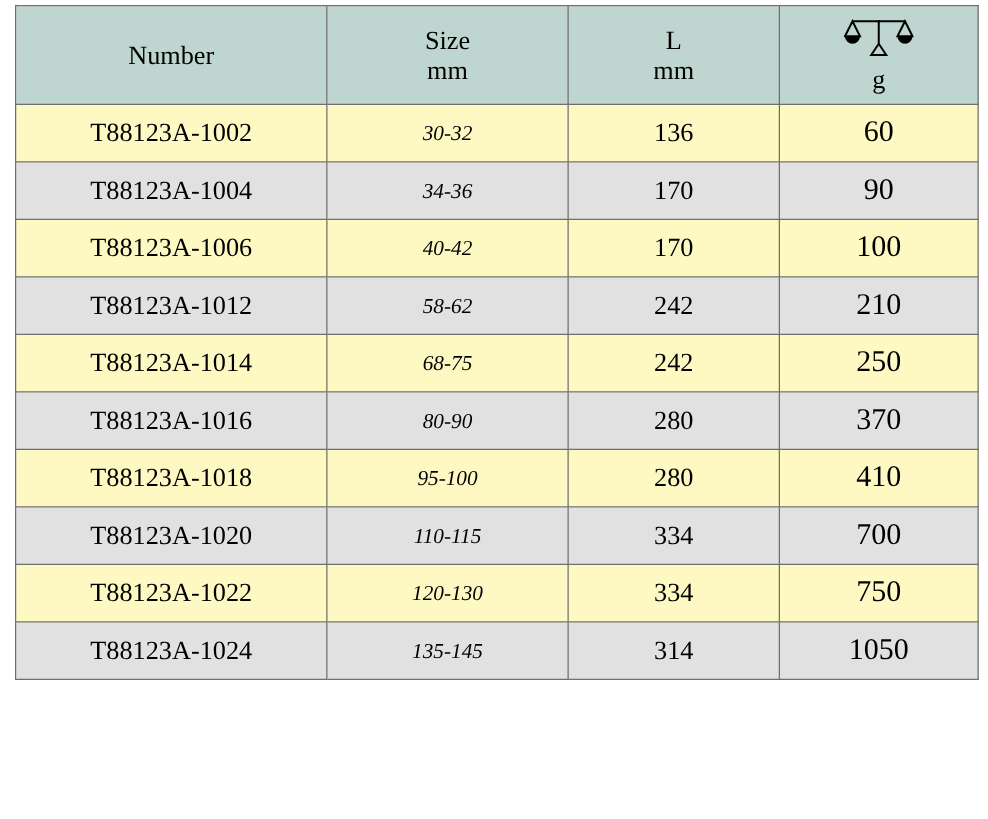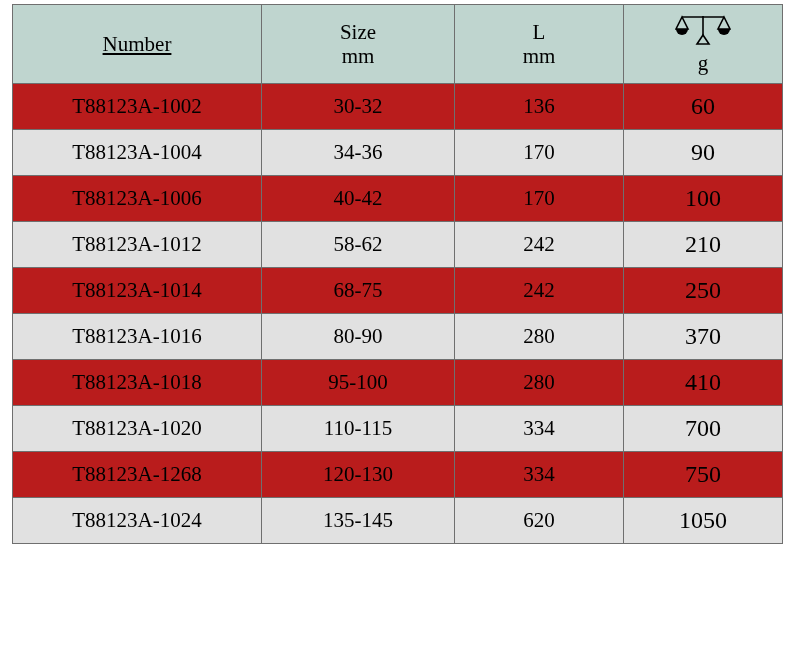--- a/index.html
+++ b/index.html
@@ -32,21 +32,21 @@
     font-size: 21px;
     padding: 0;
   }
   thead th {
     background: #bfd5cf;
     height: 78px;
     font-size: 22px;
     font-weight: normal;
     line-height: 1.18;
   }
-  thead th.col-number { width: 248px; text-decoration: underline; }
+  thead th.col-number { width: 248px; }
   thead th.col-size   { width: 192px; }
   thead th.col-len    { width: 168px; }
   thead th.col-weight { width: 158px; }
 
   .hdr-stack {
     display: flex;
     flex-direction: column;
     align-items: center;
     justify-content: center;
     line-height: 1.16;
@@ -54,27 +54,27 @@
   .hdr-main { display: block; }
   .hdr-unit { display: block; }
 
   .scale-icon {
     display: block;
     margin: 0 auto 1px auto;
   }
 
   tbody td {
     height: 45px;
-    background: #b91c1c;
+    background: #fef9c3;
   }
   tbody tr:nth-child(even) td {
     background: #e1e1e1;
   }
   tbody td.c-number { font-size: 21px; }
-  tbody td.c-size { font-size: 21px; }
+  tbody td.c-size { font-size: 17px; font-style: italic; }
   tbody td.c-len { font-size: 21px; margin-left: 28px; }
   tbody td.c-weight { font-size: 24px; }
 </style>
 </head>
 <body>
 
 <div id="spec-table-wrap">
   <table class="spec-table">
     <thead>
       <tr>
@@ -156,26 +156,26 @@
           <td class="c-len">280</td>
           <td class="c-weight">410</td>
         </tr>
         <tr>
           <td class="c-number">T88123A-1020</td>
           <td class="c-size">110-115</td>
           <td class="c-len">334</td>
           <td class="c-weight">700</td>
         </tr>
         <tr>
-          <td class="c-number">T88123A-1268</td>
+          <td class="c-number">T88123A-1022</td>
           <td class="c-size">120-130</td>
           <td class="c-len">334</td>
           <td class="c-weight">750</td>
         </tr>
         <tr>
           <td class="c-number">T88123A-1024</td>
           <td class="c-size">135-145</td>
-          <td class="c-len">620</td>
+          <td class="c-len">314</td>
           <td class="c-weight">1050</td>
         </tr>
       </tbody>
   </table>
 </div>
 
 </body></html>

